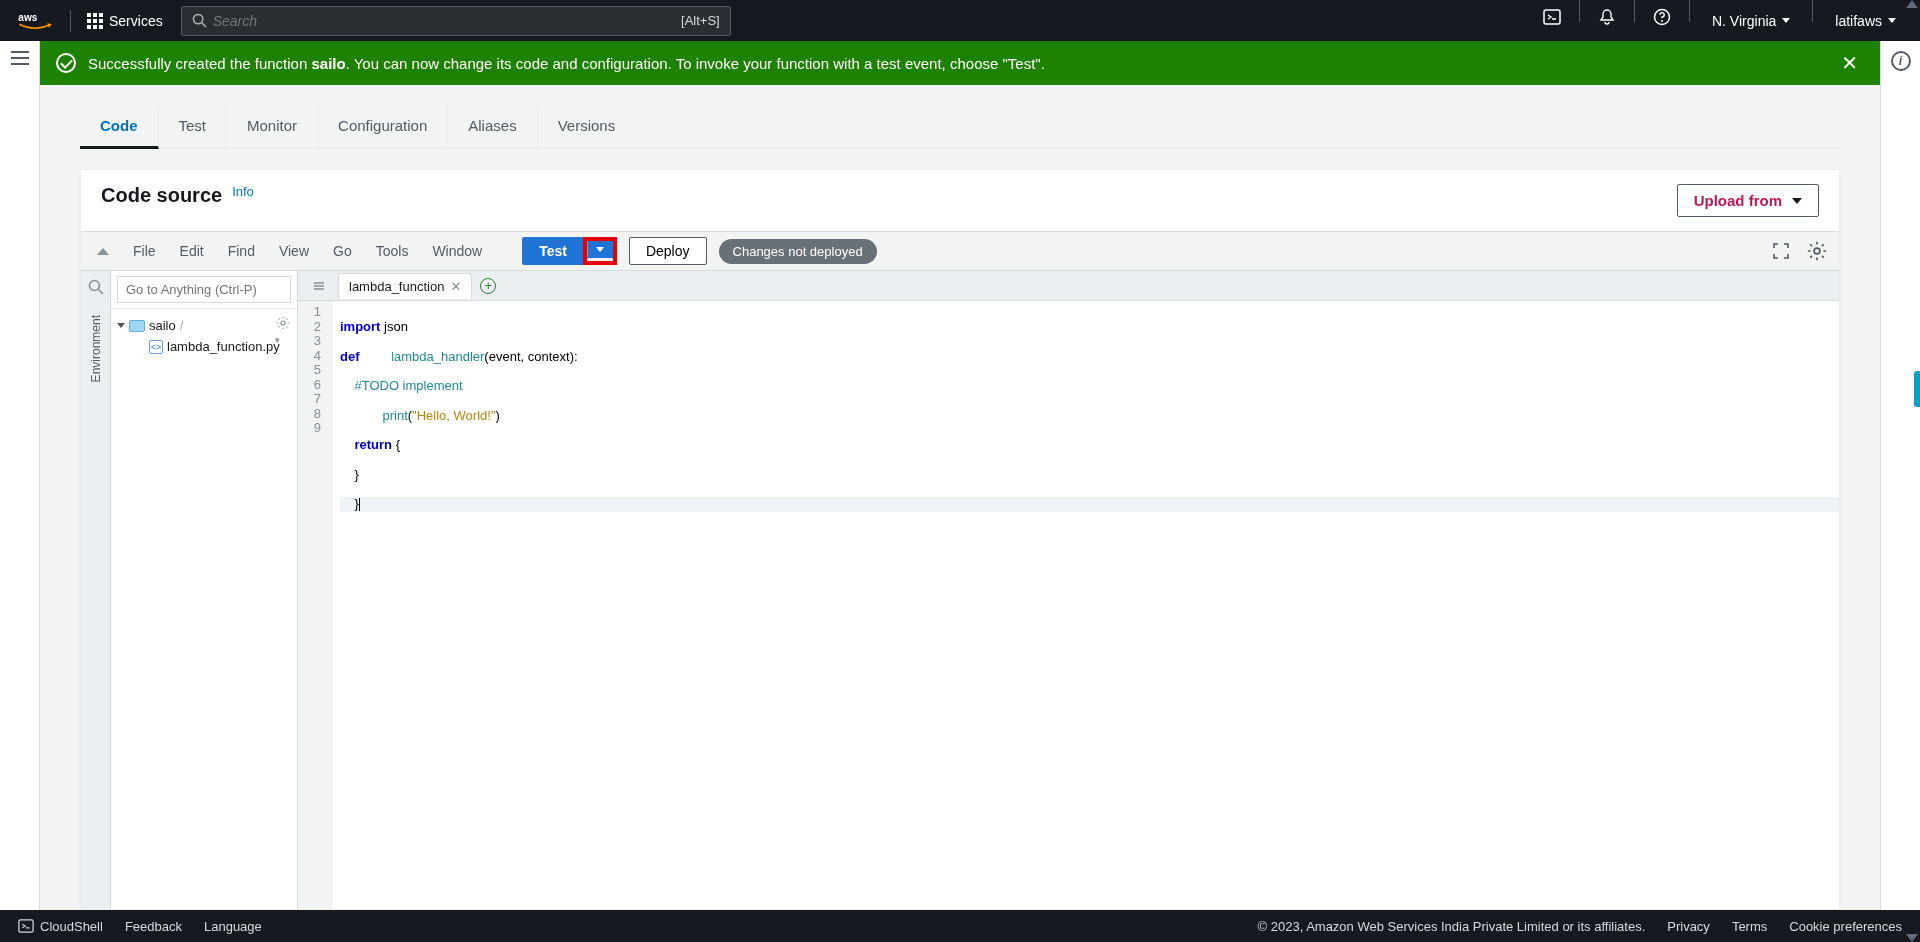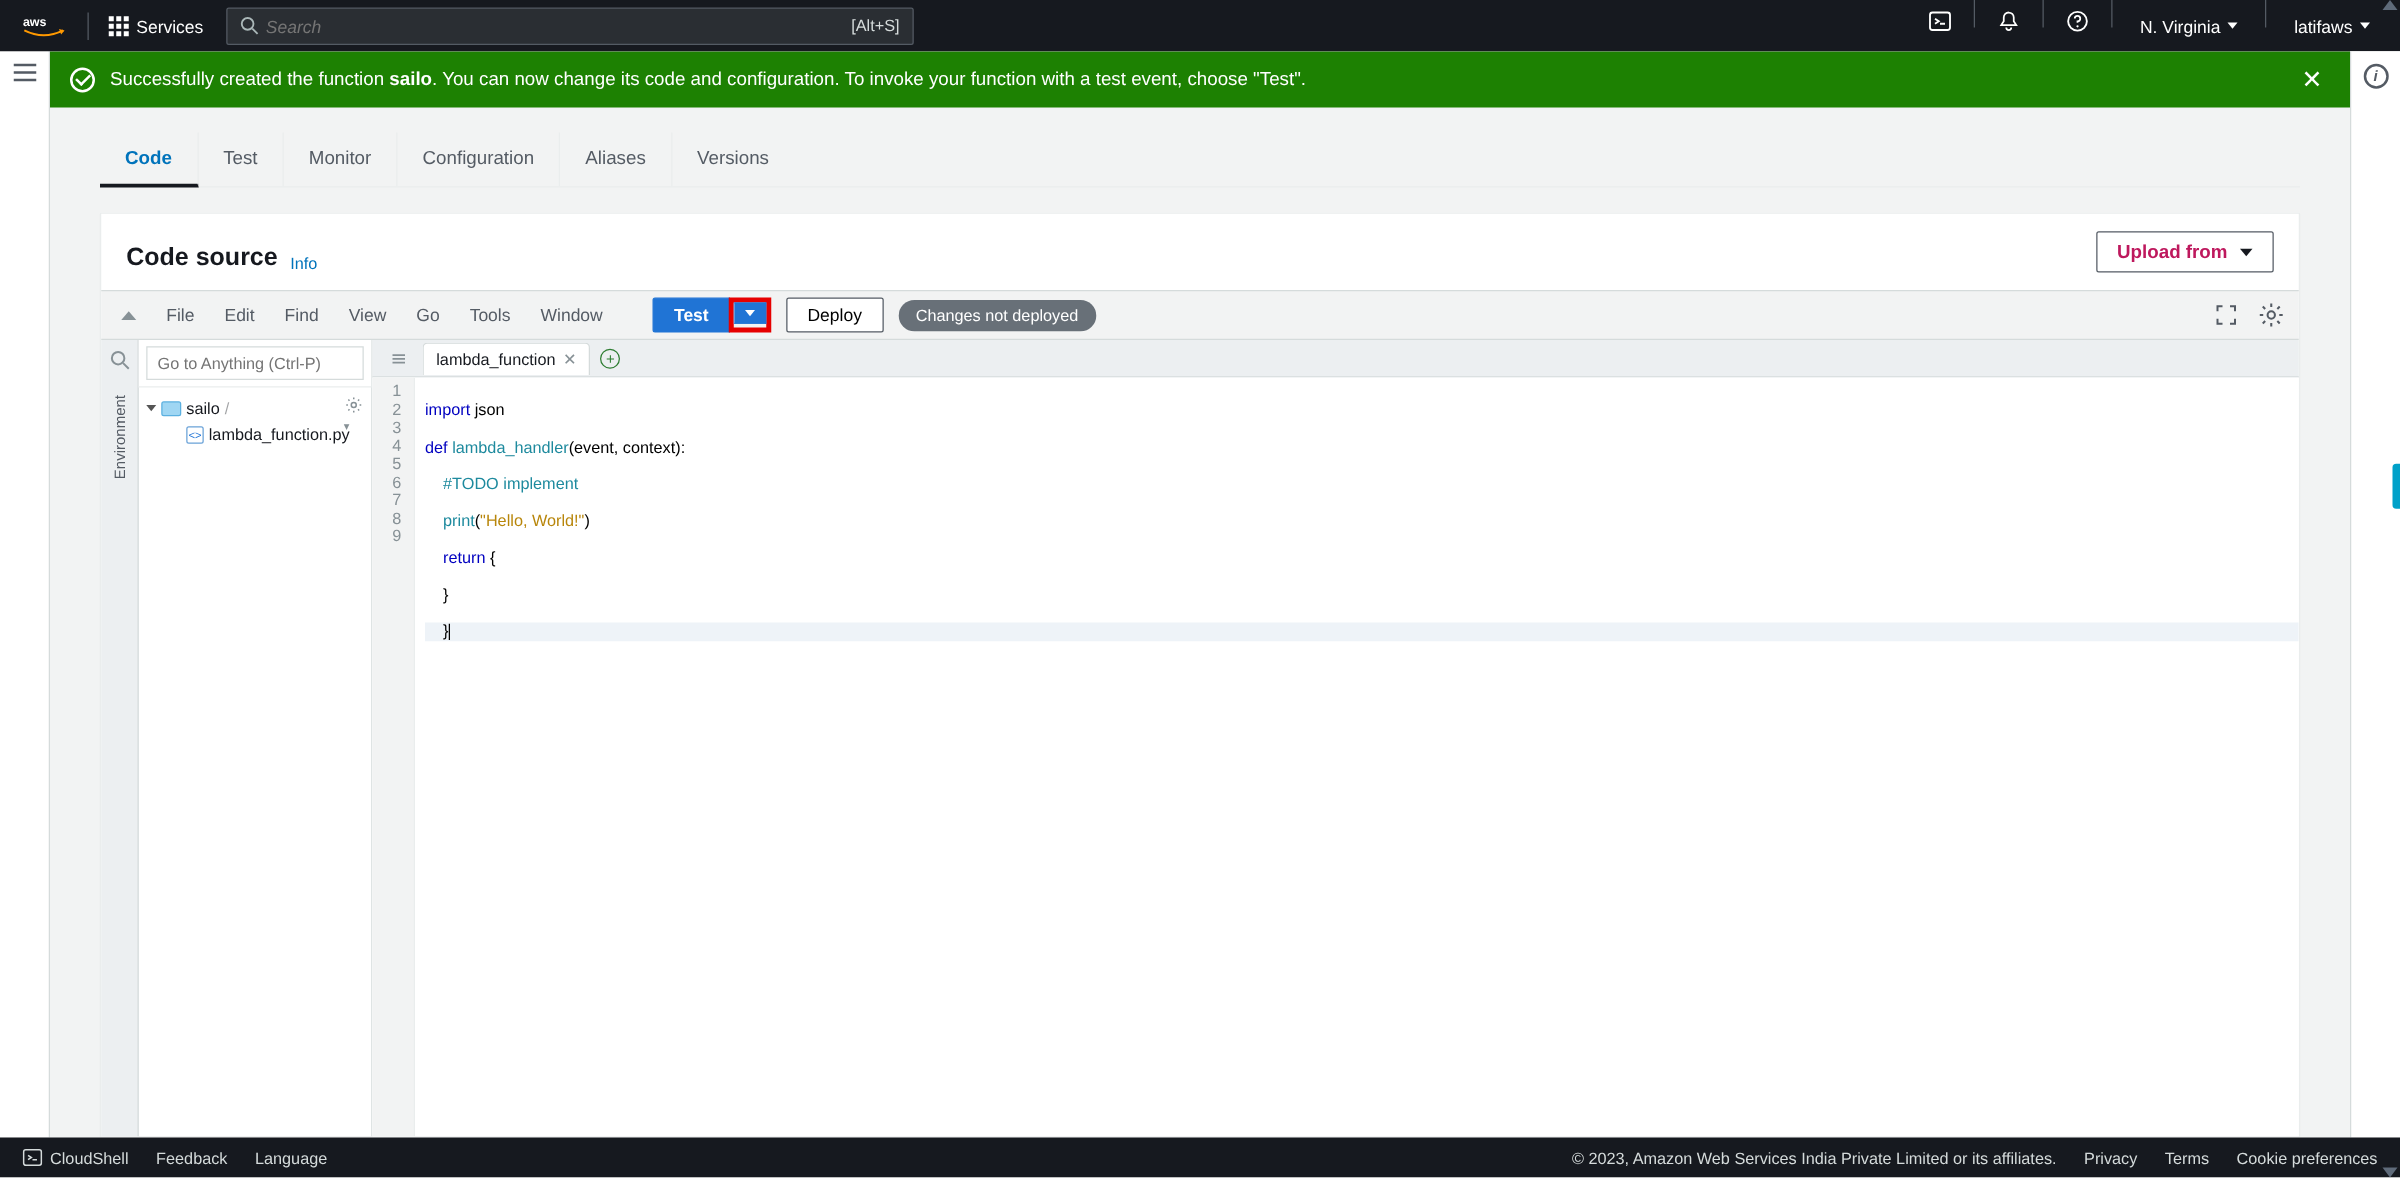--- a/index.html
+++ b/index.html
@@ -42,21 +42,21 @@
 .flash .close{cursor:pointer;font-size:20px;padding:0 6px;}
 
 
 .page { padding:10px 40px 0 40px;flex:1;display:flex;flex-direction:column;min-height:0; }
 .tabs { display:flex;border-bottom:1px solid #eaeded;margin-top:10px; }
 .tabs .tab { padding:12px 20px;color:#545b64;font-size:15px;cursor:pointer;border-right:1px solid #eaeded; }
 .tabs .tab:last-child{border-right:none;}
 .tabs .tab.active { color:#0073bb;font-weight:700;border-bottom:3px solid #16191f;margin-bottom:-1px;}
 
 .card { background:#fff;border:1px solid #eaeded;margin-top:20px;display:flex;flex-direction:column;flex:1;min-height:520px;box-shadow:0 1px 1px rgba(0,0,0,.05); }
-.card-header{display:flex;align-items:flex-end;padding:14px 20px;}
+.card-header{display:flex;align-items:flex-start;padding:14px 20px;}
 .card-header h2{font-size:20px;color:#16191f;font-weight:700;margin-right:10px;}
 .card-header .info-link{color:#0073bb;font-size:13px;cursor:pointer;}
 .card-header .sp{flex:1;}
 .upload-btn{background:#fff;border:1px solid #545b64;padding:7px 16px;font-size:15px;color:#be185d;cursor:pointer;display:flex;align-items:center;gap:10px;font-weight:700;border-radius:2px;}
 .upload-btn .tri{width:0;height:0;border-left:5px solid transparent;border-right:5px solid transparent;border-top:6px solid #16191f;}
 
 
 .ide-toolbar{background:#f2f3f3;border-top:1px solid #d5dbdb;border-bottom:1px solid #d5dbdb;display:flex;align-items:center;padding:5px 10px;gap:12px;}
 .ide-toolbar .collapse-tri{width:0;height:0;border-left:6px solid transparent;border-right:6px solid transparent;border-bottom:7px solid #879196;cursor:pointer;margin:0 6px;}
 .ide-toolbar .menu-item{color:#545b64;font-size:14px;cursor:pointer;padding:4px 6px;}
@@ -93,22 +93,22 @@
 .editor-tabs .etab{background:#fff;border:1px solid #d5dbdb;border-bottom:none;padding:5px 10px;font-size:13px;color:#16191f;display:flex;align-items:center;gap:6px;border-radius:4px 4px 0 0;cursor:pointer;}
 .editor-tabs .etab .x{color:#879196;cursor:pointer;}
 .editor-tabs .plus{color:#2e7d32;border:1px solid #2e7d32;border-radius:50%;width:16px;height:16px;display:flex;align-items:center;justify-content:center;font-size:12px;align-self:center;margin-left:4px;cursor:pointer;}
 
 .code{flex:1;display:flex;font-family:Consolas,Monaco,monospace;font-size:13px;background:#fff;overflow:auto;}
 .gutter{background:#f2f3f3;color:#879196;text-align:right;padding:4px 10px 4px 6px;user-select:none;border-right:1px solid #eaeded;min-width:34px;}
 .gutter div{height:14.5px;line-height:14.5px;}
 .lines{padding:4px 0 4px 8px;white-space:pre;flex:1;min-width:0;}
 .lines .ln{height:14.5px;line-height:14.5px;}
 .lines .ln.hl{background:#eef3f8;}
-.tok-kw{color:#0000c0;}
-.tok-fn{color:#1e8a9e;}
+.tok-kw{color:#0000c0;font-weight:bold;}
+.tok-fn{color:#1e8a9e;margin-left:28px;}
 .tok-str{color:#b8860b;}
 .tok-num{color:#1e8a9e;}
 .tok-com{color:#1e8a9e;}
 .cursor{border-left:1px solid #000;display:inline-block;height:13px;vertical-align:middle;}
 
 
 .footer{height:32px;background:#16191f;color:#d5dbdb;font-size:13px;display:flex;align-items:center;padding:0 18px;gap:22px;position:relative;}
 .footer .sp{flex:1;}
 .footer .item{cursor:pointer;display:flex;align-items:center;gap:6px;}
 .footer .tri-up-corner{position:absolute;bottom:0;right:2px;width:0;height:0;border-left:6px solid transparent;border-right:6px solid transparent;border-top:8px solid #5f6b7a;}

